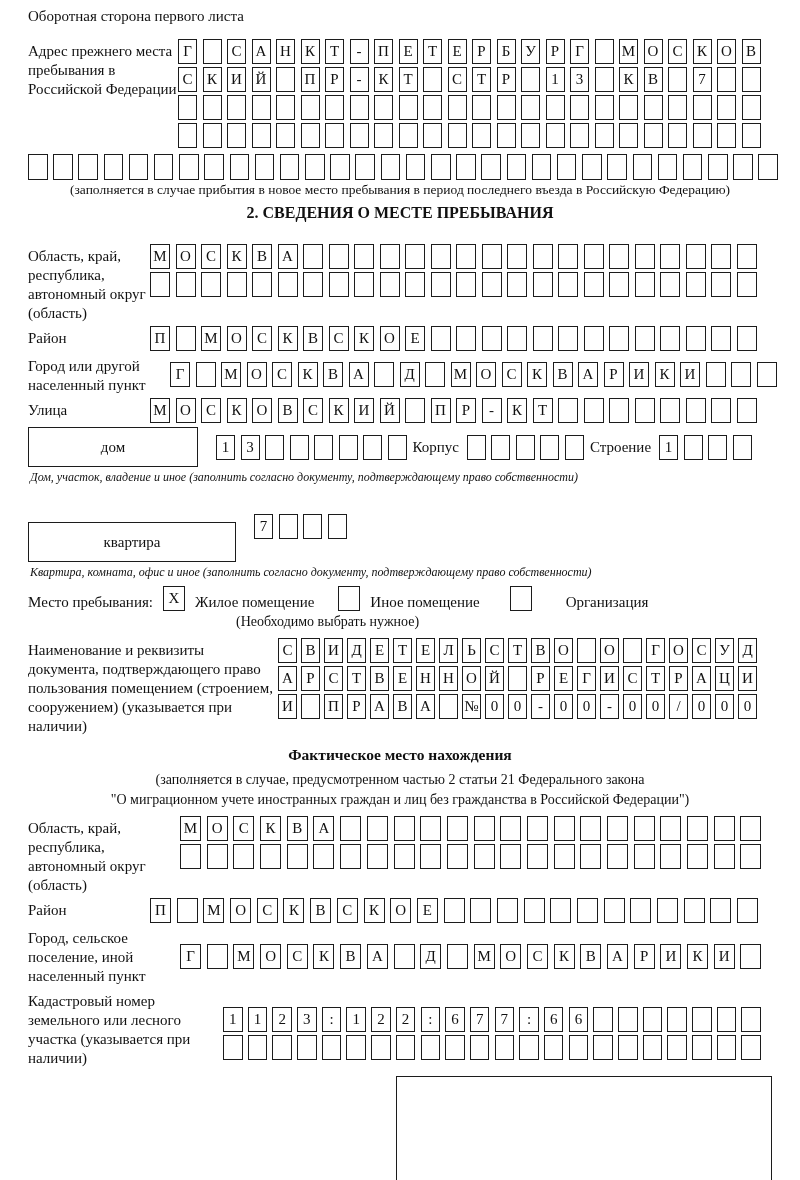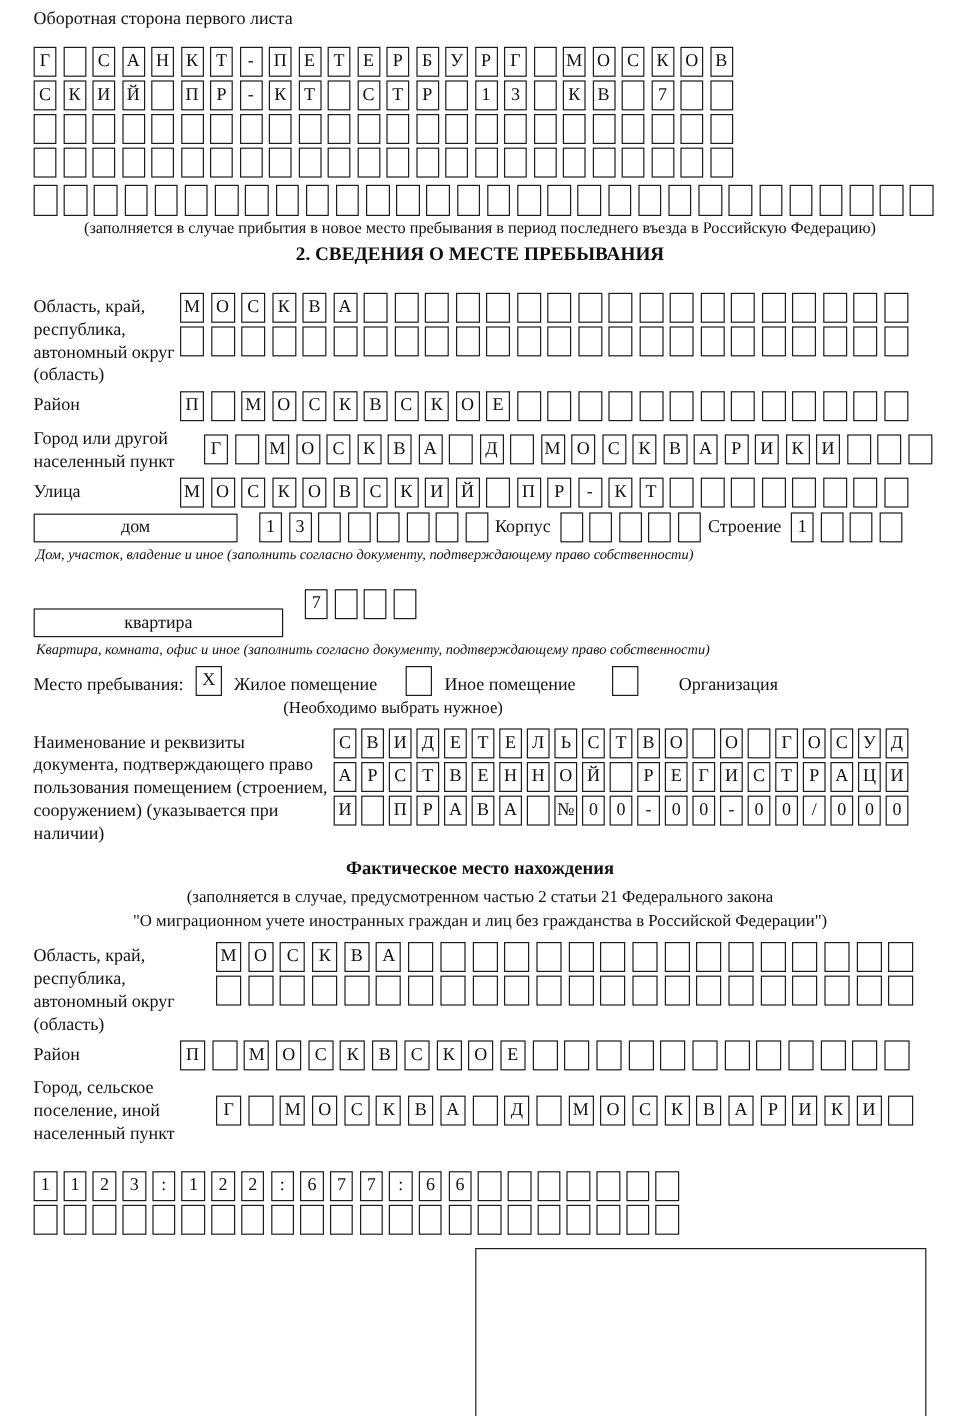--- a/index.html
+++ b/index.html
@@ -37,21 +37,21 @@
   .kad .cell { width:19.5px; flex-basis:19.5px; margin-right:5.2px; }
   .doc .cell { margin-right:4px; }
   .ovf .cell { margin-right:5.7px; height:26px; width:19.5px; flex-basis:19.5px; }
 
   .stackrows .cellrow { margin-bottom: 3px; }
 
   .note { font-size:13.5px; text-align:center; margin: 2px 0 6px 0; }
   .sect-title { font-weight:bold; font-size:16px; text-align:center; margin: 6px 0 22px 0; }
 
   .inline-box {
-    border:1.6px solid #1c1c1c; height:24px;
+    border:1.6px solid #1c1c1c; height:40px;
     display:flex; align-items:center; justify-content:center;
     font-size:15px;
   }
   .dom-box { width:170px; flex:0 0 170px; }
   .kv-box  { width:208px; flex:0 0 208px;margin-top:31px; }
   .mini-lbl { font-size:15px; padding:0 8px 0 6px; }
 
   .note-left { font-size:12px; margin: 2px 0 6px 2px; font-style: italic; }
 
   .mesto-row { display:flex; align-items:flex-end; font-size:15px; margin-top:4px; }
@@ -71,20 +71,21 @@
 
   .mb6 { margin-bottom:6px; }
   .mt4 { margin-top:4px; }
 </style>
 </head>
 <body>
 
 <div class="hdr">Оборотная сторона первого листа</div>
 
 <div class="frow">
+  <div class="lbl w150">Адрес прежнего места пребывания в Российской Федерации</div>
   <div class="stackrows">
     <div class="cellrow">
         <div class="cell">Г</div>
         <div class="cell"></div>
         <div class="cell">С</div>
         <div class="cell">А</div>
         <div class="cell">Н</div>
         <div class="cell">К</div>
         <div class="cell">Т</div>
         <div class="cell">-</div>
@@ -607,20 +608,21 @@
       <div class="cell">А</div>
       <div class="cell">Р</div>
       <div class="cell">И</div>
       <div class="cell">К</div>
       <div class="cell">И</div>
       <div class="cell"></div>
     </div>
 </div>
 
 <div class="frow kad">
+  <div class="lbl w195">Кадастровый номер земельного или лесного участка (указывается при наличии)</div>
   <div class="stackrows" style="padding-top:18px;">
     <div class="cellrow">
         <div class="cell">1</div>
         <div class="cell">1</div>
         <div class="cell">2</div>
         <div class="cell">3</div>
         <div class="cell">:</div>
         <div class="cell">1</div>
         <div class="cell">2</div>
         <div class="cell">2</div>

